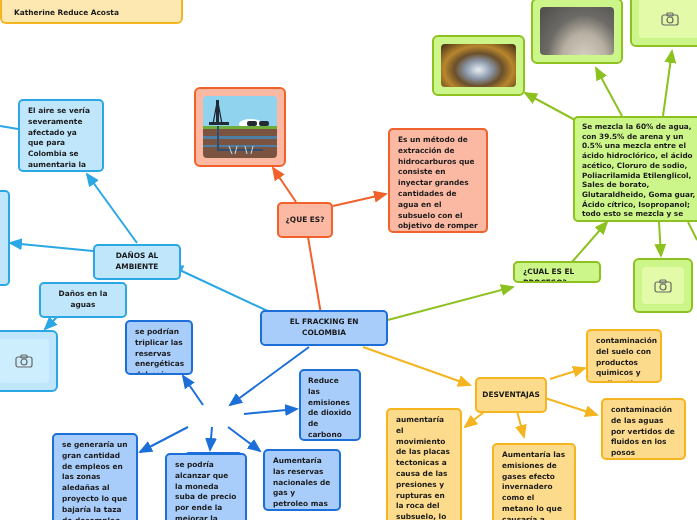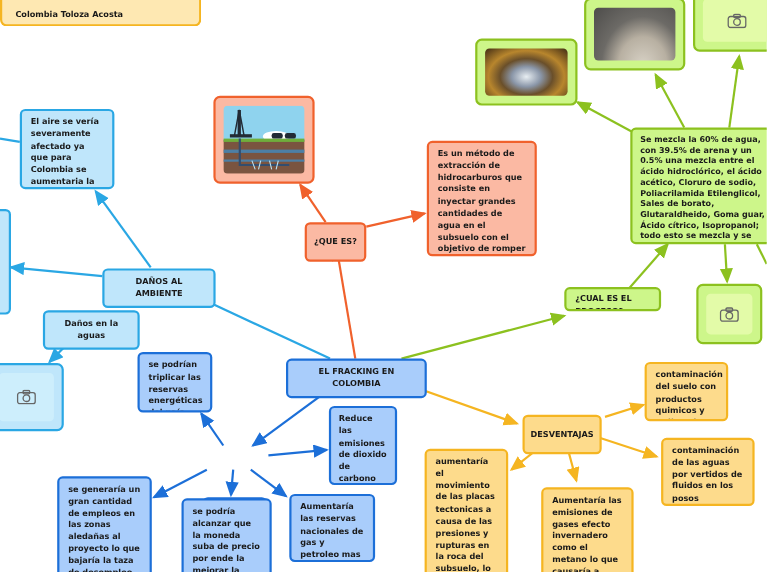--- a/index.html
+++ b/index.html
@@ -70,24 +70,24 @@
   <line x1="228" y1="427" x2="260" y2="451" stroke="#1c6fd8" stroke-width="2" marker-end="url(#ah-db)"></line>
 
   <line x1="363" y1="347" x2="470" y2="385" stroke="#f5b521" stroke-width="2" marker-end="url(#ah-ye)"></line>
   <line x1="550" y1="379" x2="585" y2="368" stroke="#f5b521" stroke-width="2" marker-end="url(#ah-ye)"></line>
   <line x1="545" y1="398" x2="597" y2="415" stroke="#f5b521" stroke-width="2" marker-end="url(#ah-ye)"></line>
   <line x1="499" y1="400" x2="465" y2="427" stroke="#f5b521" stroke-width="2" marker-end="url(#ah-ye)"></line>
   <line x1="514" y1="400" x2="524" y2="437" stroke="#f5b521" stroke-width="2" marker-end="url(#ah-ye)"></line>
 </svg>
 
 <div class="node author" style="left:0; top:-2px; width:183px; height:26px;">
-  <span>Colombia Toloza Acosta</span>
+  <span>Katherine Reduce Acosta</span>
 </div>
 
-<div class="node blue-dark center" style="left:260px; top:326px; width:128px; height:21px;">
+<div class="node blue-dark center" style="left:260px; top:310px; width:128px; height:21px;">
   <span>EL FRACKING EN COLOMBIA</span>
 </div>
 
 <div class="node orange center" style="left:277px; top:202px; width:56px; height:22px;">
   <span>¿QUE ES?</span>
 </div>
 <div class="node orange" style="left:388px; top:128px; width:100px; height:105px; padding:5px 8px;">
   <span>Es un método de extracción de hidrocarburos que consiste en inyectar grandes cantidades de agua en el subsuelo con el objetivo de romper la roca para poder llegar a los hidrocarburos</span>
 </div>
 <div class="imgbox orange" style="left:194px; top:87px; width:92px; height:80px; background:#fbb9a3; border-color:#f0612c;">
@@ -134,21 +134,21 @@
 <div class="imgbox green" style="left:633px; top:258px; width:60px; height:55px; background:#cdf68a; border-color:#8cc11f;">
   <div class="placeholder-inner" style="background:#e3fba8;">
     <svg class="cam" viewBox="0 0 18 14">
         <rect x="1" y="3" width="16" height="10" rx="2" fill="none" stroke="#666" stroke-width="1.2"></rect>
         <rect x="6" y="1" width="6" height="3" rx="1" fill="none" stroke="#666" stroke-width="1.2"></rect>
         <circle cx="9" cy="8" r="3" fill="none" stroke="#666" stroke-width="1.2"></circle>
       </svg>
   </div>
 </div>
 
-<div class="node blue-light center" style="left:93px; top:244px; width:103px; height:22px;text-align:center;">
+<div class="node blue-light center" style="left:93px; top:244px; width:88px; height:22px;text-align:center;">
   <span>DAÑOS AL AMBIENTE</span>
 </div>
 <div class="node blue-light" style="left:18px; top:99px; width:86px; height:73px; padding:5px 8px;">
   <span>El aire se vería severamente afectado ya que para Colombia se aumentaria la contaminación hasta en un 60%</span>
 </div>
 <div class="node blue-light" style="left:-10px; top:190px; width:17px; height:96px;"></div>
 <div class="node blue-light center" style="left:39px; top:282px; width:88px; height:21px;">
   <span>Daños en la aguas</span>
 </div>
 <div class="imgbox blue-light" style="left:-10px; top:330px; width:68px; height:62px; background:#bfe6fb; border-color:#2aa7e4;">

